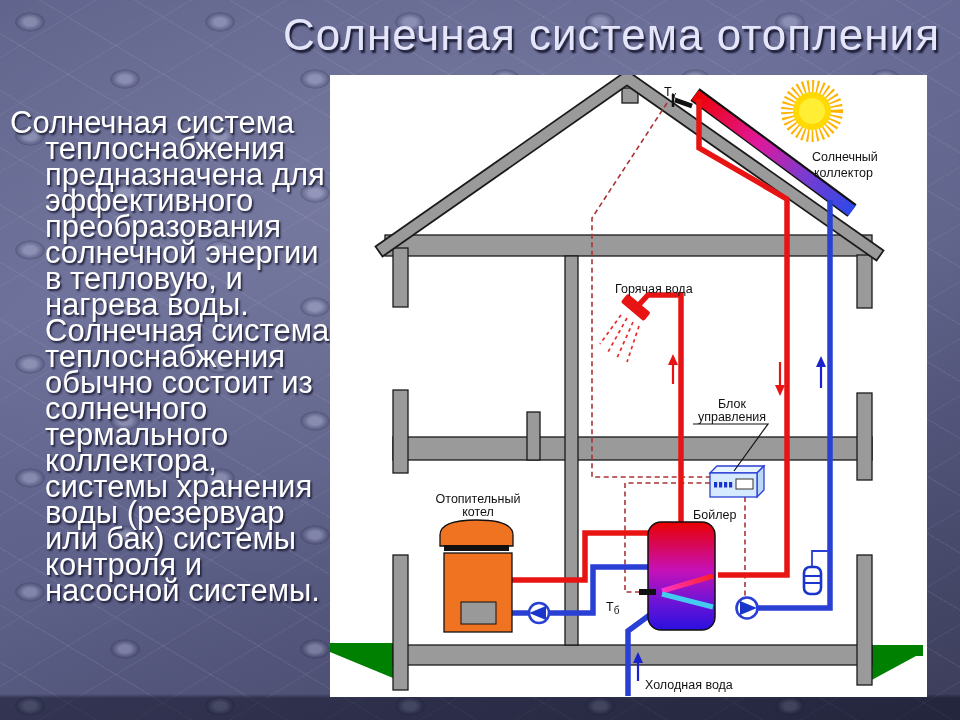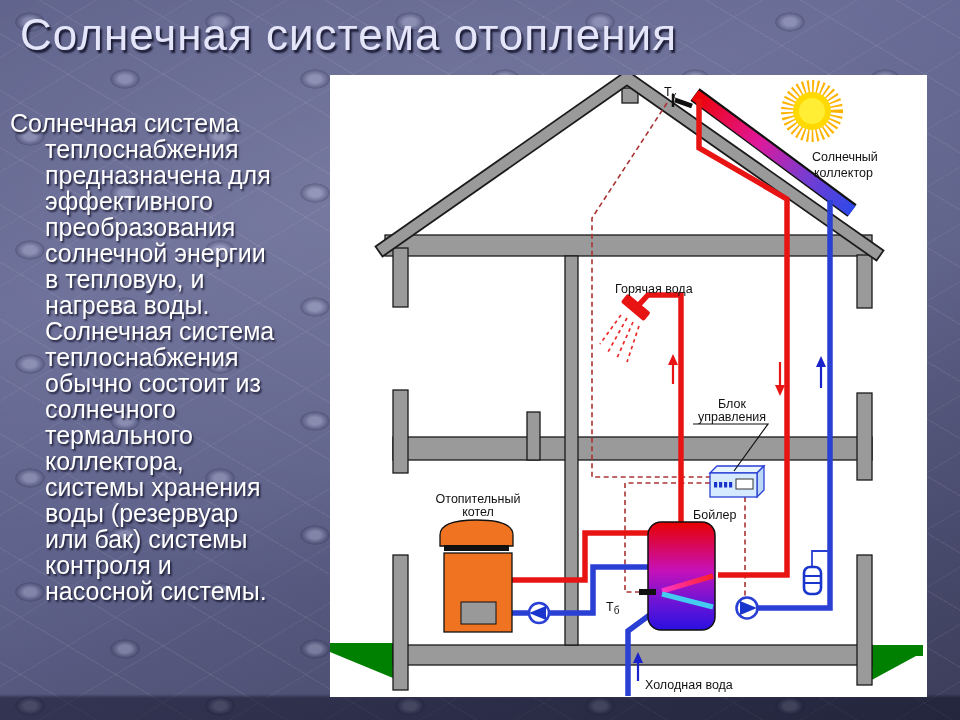--- a/index.html
+++ b/index.html
@@ -18,27 +18,27 @@
       repeating-linear-gradient(31deg, rgba(255,255,255,.07) 0 1.2px, transparent 1.2px 49px),
       repeating-linear-gradient(149deg, rgba(255,255,255,.05) 0 1.2px, transparent 1.2px 49px);
     background-size:190px 114px,190px 114px,auto,auto;
   }
   .slide::after{
     content:"";position:absolute;inset:0;z-index:1;pointer-events:none;
     background:linear-gradient(180deg, transparent 0 694px, rgba(8,10,28,.45) 698px 100%);
   }
   .title{
     position:absolute;left:20px;right:20px;top:10px;z-index:2;margin:0;
-    text-align:left;font-size:44px;font-weight:normal;letter-spacing:1px;
+    text-align:right;font-size:44px;font-weight:normal;letter-spacing:1px;
     color:#e6e6fb;text-shadow:2px 3px 2px rgba(12,12,34,.85);
     white-space:nowrap;
   }
   .body-text{
     position:absolute;left:8px;top:110px;width:318px;z-index:2;
-    font-size:25px;line-height:26px;color:#ffffff;
+    font-size:31px;line-height:26px;color:#ffffff;
     text-shadow:1.5px 2px 2px rgba(12,12,34,.8);
     white-space:pre-line;text-indent:-35px;padding-left:37px;
   }
   .panel{position:absolute;left:330px;top:75px;z-index:2;}
   .lbl{font-family:"Liberation Sans",sans-serif;font-size:12.5px;fill:#111;}
 </style>
 </head>
 <body>
 
 <div class="slide">

